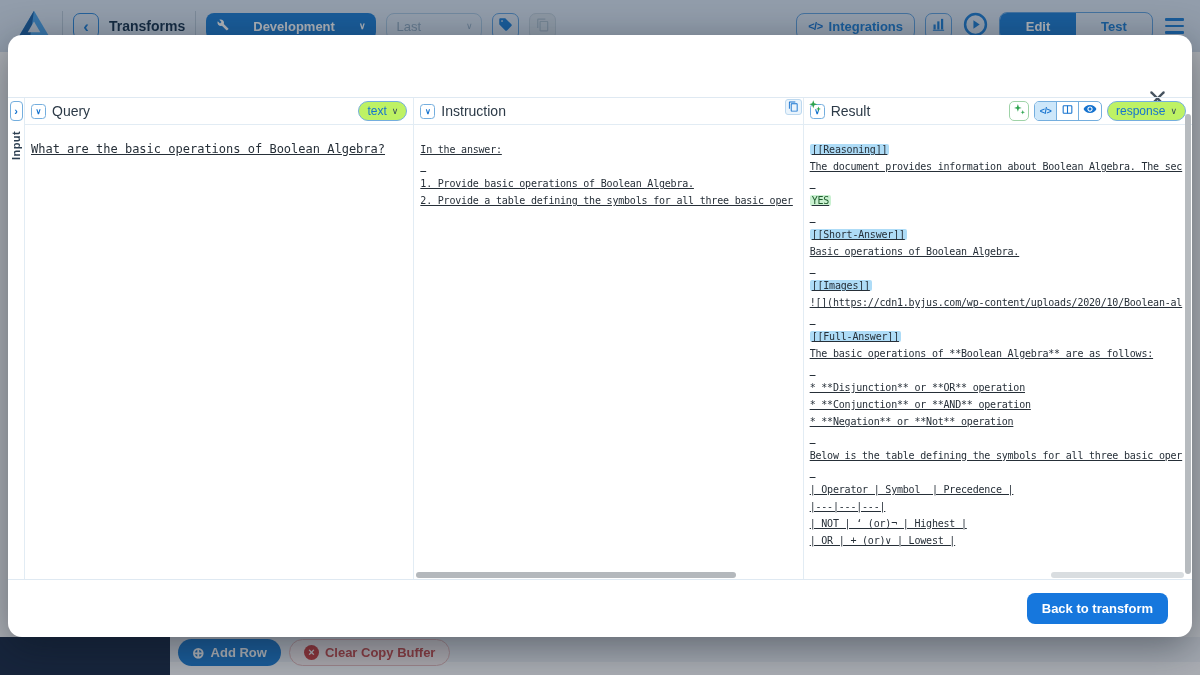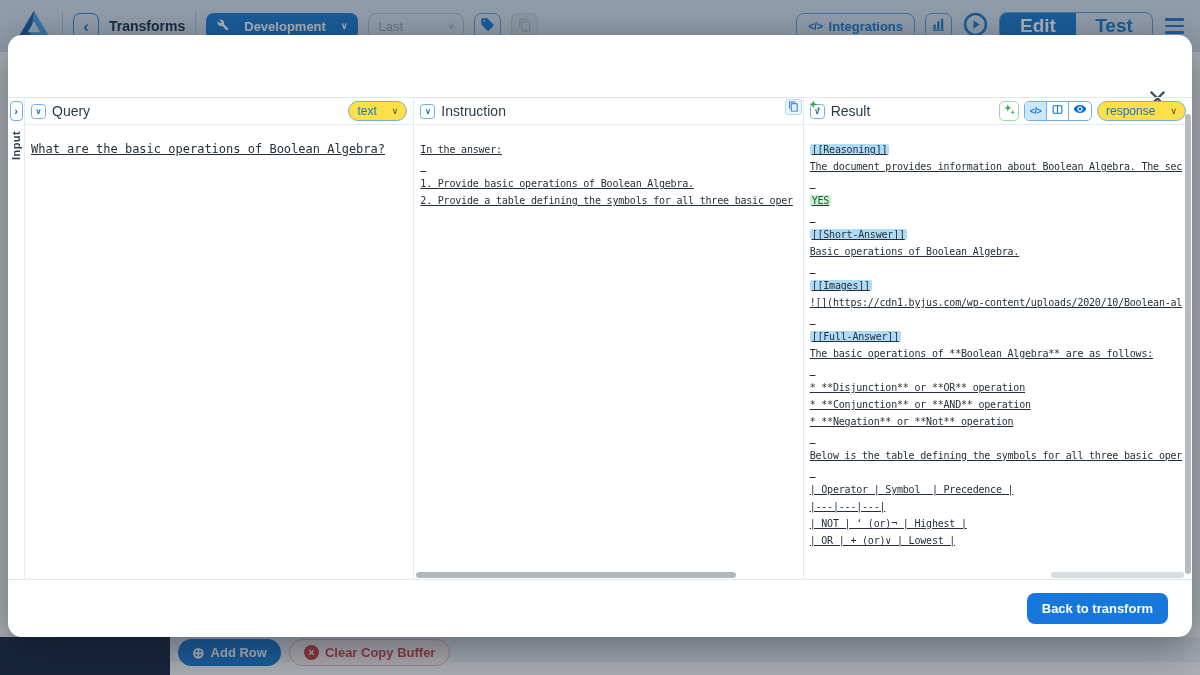--- a/index.html
+++ b/index.html
@@ -12,31 +12,31 @@
   .tb-right { margin-left:auto; display:flex; align-items:center; gap:10px; }
   .vdiv { width:1px; height:30px; background:#b3c4d4; }
   .iconbtn { height:27px; min-width:27px; border:1px solid #5fa0dd; border-radius:7px;
     background:transparent; display:flex; align-items:center; justify-content:center; }
   .iconbtn.disabled { border-color:#b9cad8; background:#cdd9e4; }
   .backbtn { width:26px; height:26px; border:1.5px solid #2f87d6; border-radius:7px;
     background:transparent; color:#1f7fd4; font-size:17px; font-weight:bold;
     display:flex; align-items:center; justify-content:center; line-height:1; }
   .tb-title { font-size:14px; font-weight:bold; color:#17344f; }
   .bluebtn { height:27px; background:#1f7fd4; color:#fff; border:none; border-radius:8px;
-    font-size:13px; font-weight:bold; display:flex; align-items:center; gap:15px; padding:0 11px; }
+    font-size:13px; font-weight:bold; display:flex; align-items:center; gap:24px; padding:0 11px; }
   .ghostsel { height:27px; width:96px; border:1px solid #a5c4de; border-radius:8px;
     color:#8fa9c0; font-size:13px; display:flex; align-items:center; padding:0 9px; background:transparent; }
   .ghostsel .chev { margin-left:auto; }
   .chev { font-size:9px; line-height:1; }
   .outlinebtn { height:27px; border:1px solid #5fa0dd; border-radius:8px; color:#1f7fd4;
     font-size:13px; font-weight:bold; display:flex; align-items:center; gap:6px;
     padding:0 11px; background:transparent; }
   .seg2 { display:flex; border:1px solid #5fa0dd; border-radius:8px; overflow:hidden; }
   .seg2 .cell { width:76px; height:27px; display:flex; align-items:center; justify-content:center;
-    font-size:19px; font-weight:bold; color:#1f7fd4; }
+    font-size:13px; font-weight:bold; color:#1f7fd4; }
   .seg2 .cell.active { background:#1f7fd4; color:#fff; }
   .burger { display:flex; flex-direction:column; gap:4px; padding:4px 2px; }
   .burger span { display:block; width:19px; height:2.6px; background:#1f7fd4; border-radius:1px; }
 
   .bottombar { position:absolute; bottom:0; left:0; width:1200px; height:38px; background:#eef2f6; }
   .bottom-strip2 { position:absolute; bottom:0; left:170px; right:0; height:13px; background:#fafbfc; }
   .navyblock { position:absolute; bottom:0; left:0; width:170px; height:38px; background:#1b2b47; }
   .bb-buttons { position:absolute; left:178px; top:2px; display:flex; gap:8px; }
   .pillbtn { height:27px; border:none; border-radius:14px; background:#1f7fd4; color:#fff;
     font-size:13px; font-weight:bold; display:flex; align-items:center; gap:6px; padding:0 14px; }
@@ -62,21 +62,21 @@
     font-size:11px; font-weight:bold; color:#2c3e50; letter-spacing:0.4px; }
 
   .col { flex:1 1 0; min-width:0; display:flex; flex-direction:column; border-right:1px solid #e2ecf4; position:relative; }
   .col:last-child { border-right:none; }
   .col-head { height:27px; border-bottom:1px solid #e2ecf4; display:flex; align-items:center;
     gap:6px; padding:0 6px; flex:none; }
   .chevbox { width:15px; height:15px; border:1px solid #74aede; border-radius:3.5px; color:#1673cf;
     font-size:8px; font-weight:bold; display:flex; align-items:center; justify-content:center; background:#fff; flex:none; }
   .col-label { font-size:14px; color:#2c3a47; }
   .pillsel { margin-left:auto; height:20px; border:1px solid #74aede; border-radius:10px;
-    display:flex; align-items:center; gap:15px; padding:0 8px; background:#fde047; }
+    display:flex; align-items:center; gap:5px; padding:0 8px; background:#bef264; }
   .pillsel .val { font-size:12px; color:#1673cf; }
   .pillsel .chev { color:#33475a; }
   .res-tools { margin-left:auto; display:flex; align-items:center; gap:5px; }
   .sparkbtn { width:20px; height:20px; border:1px solid #9fd3a8; border-radius:5px; background:#fff;
     display:flex; align-items:center; justify-content:center; padding:0; }
   .segview { display:flex; border:1px solid #74aede; border-radius:5px; overflow:hidden; height:20px; }
   .segview .vcell { width:22px; display:flex; align-items:center; justify-content:center; border-right:1px solid #74aede; }
   .segview .vcell:last-child { border-right:none; }
   .segview .vcell.sel { background:#cde7fa; }
   .codeglyph { font-size:9px; font-weight:bold; color:#1673cf; letter-spacing:-0.5px; }

